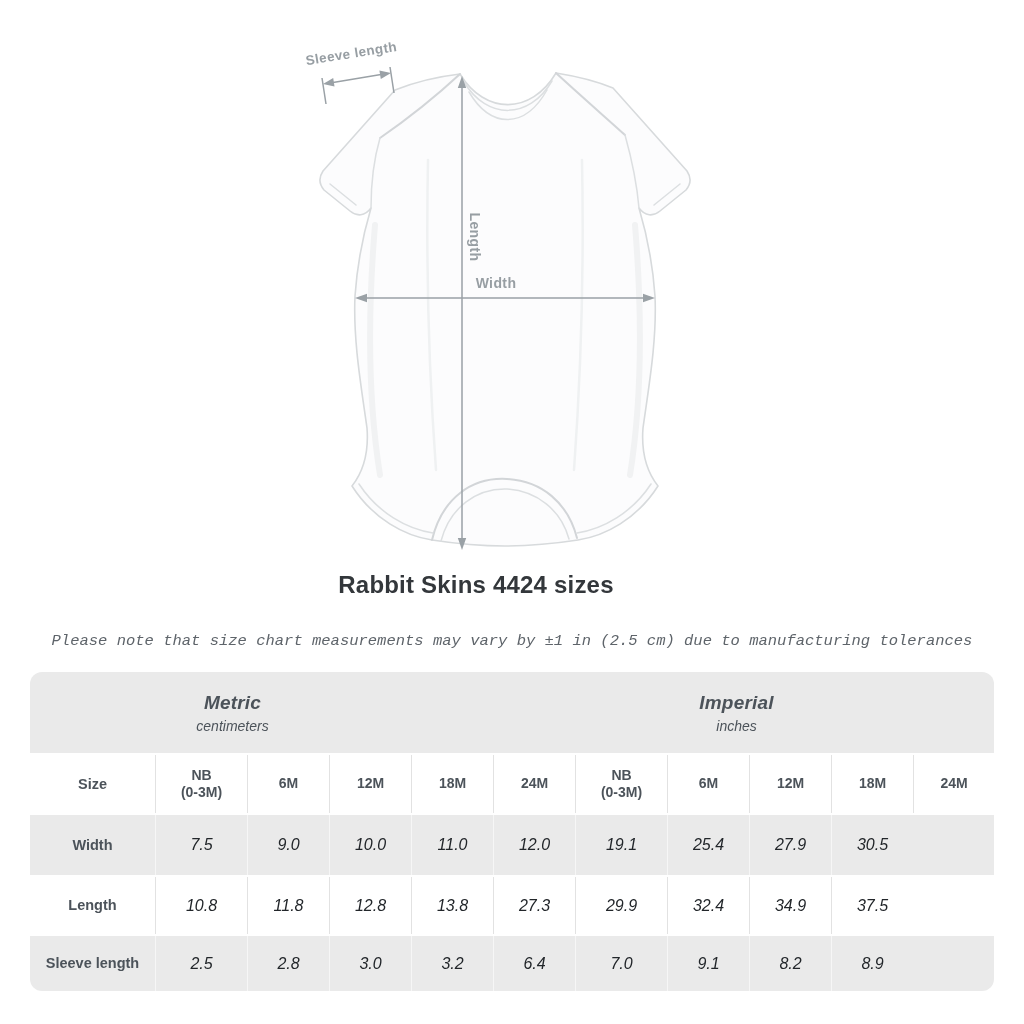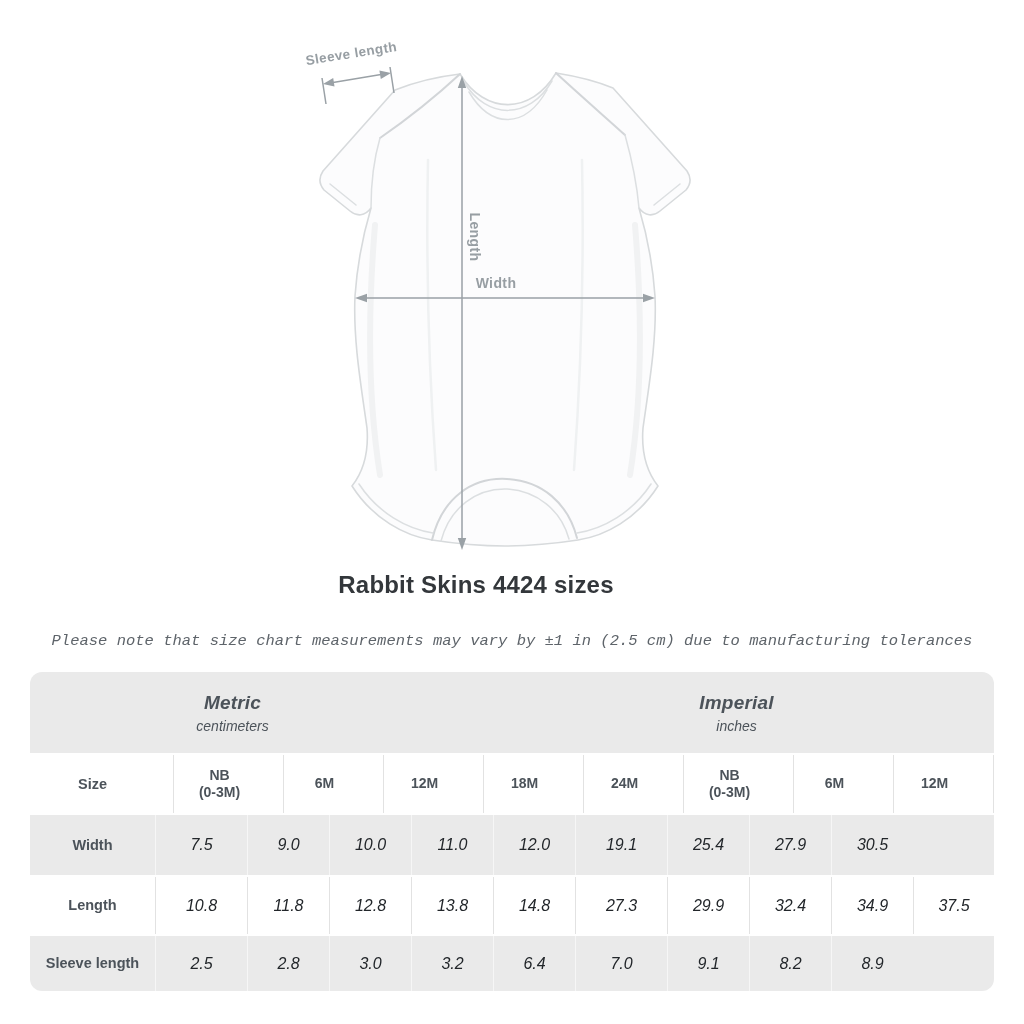--- a/index.html
+++ b/index.html
@@ -52,21 +52,21 @@
     grid-template-columns:125px 92px 82px 82px 82px 82px 92px 82px 82px 82px 81px;
   }
   .cell {
     display:flex; align-items:center; justify-content:center;
     text-align:center; white-space:pre-line; line-height:1.25;
   }
   .cols > .cell + .cell { border-left:1px solid var(--sep); }
   .white-row { background:#ffffff; --sep:#e2e2e2; }
   .gray-row  { background:#eaeaea; --sep:#f6f6f6; }
 
-  .size-row { height:60px;gap:18px; }
+  .size-row { height:60px; }
   .row-w { height:62px; }
   .row-l { height:59px; }
   .row-s { height:57px; }
 
   .cell.label { font-size:14.5px; font-weight:700; color:#4c535a; }
   .cell.head  { font-size:14px;   font-weight:700; color:#4c535a; }
   .cell.val   { font-size:16px; color:#22262a;font-style:italic; }
 </style>
 </head>
 <body>
@@ -192,21 +192,20 @@
       <div class="cell val">27.9</div>
       <div class="cell val">30.5</div>
     </div>
 
     <div class="grid-row cols row-l white-row">
       <div class="cell label">Length</div>
       <div class="cell val">10.8</div>
       <div class="cell val">11.8</div>
       <div class="cell val">12.8</div>
       <div class="cell val">13.8</div>
-      <div class="cell val">14.8</div>
       <div class="cell val">27.3</div>
       <div class="cell val">29.9</div>
       <div class="cell val">32.4</div>
       <div class="cell val">34.9</div>
       <div class="cell val">37.5</div>
     </div>
 
     <div class="grid-row cols row-s gray-row">
       <div class="cell label">Sleeve length</div>
       <div class="cell val">2.5</div>

